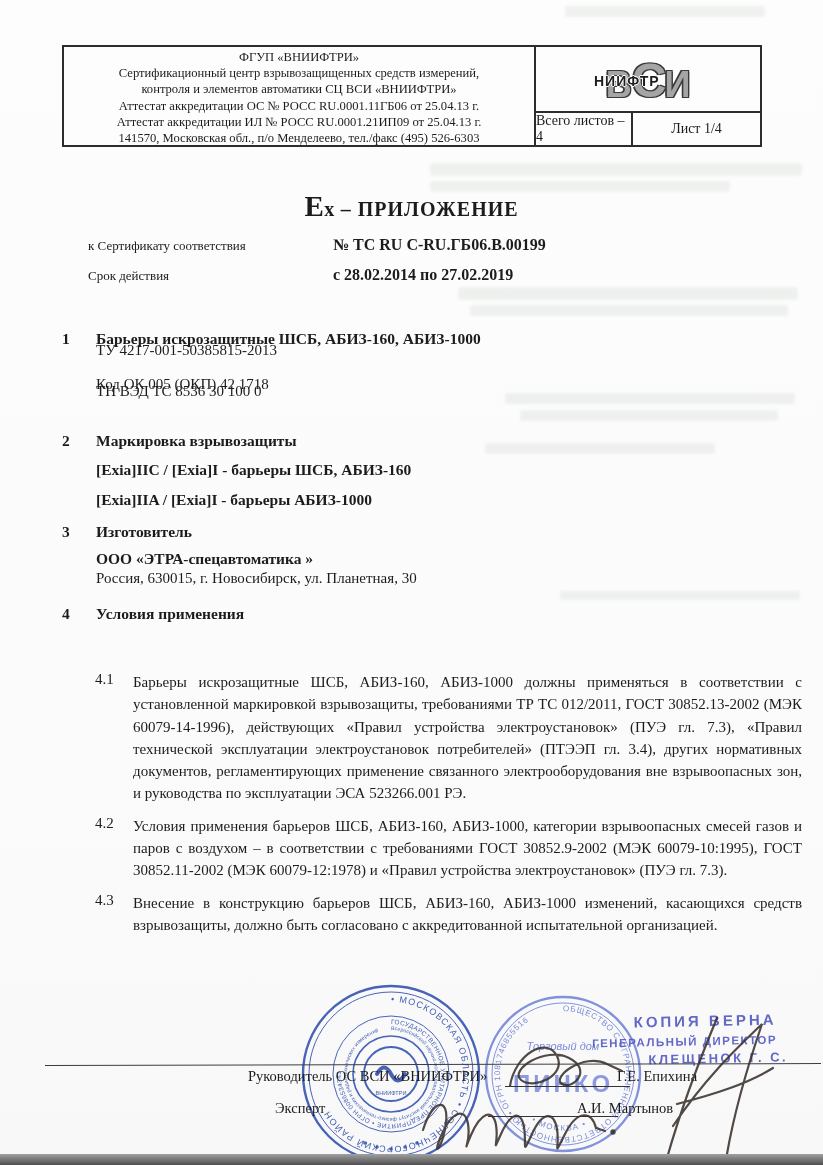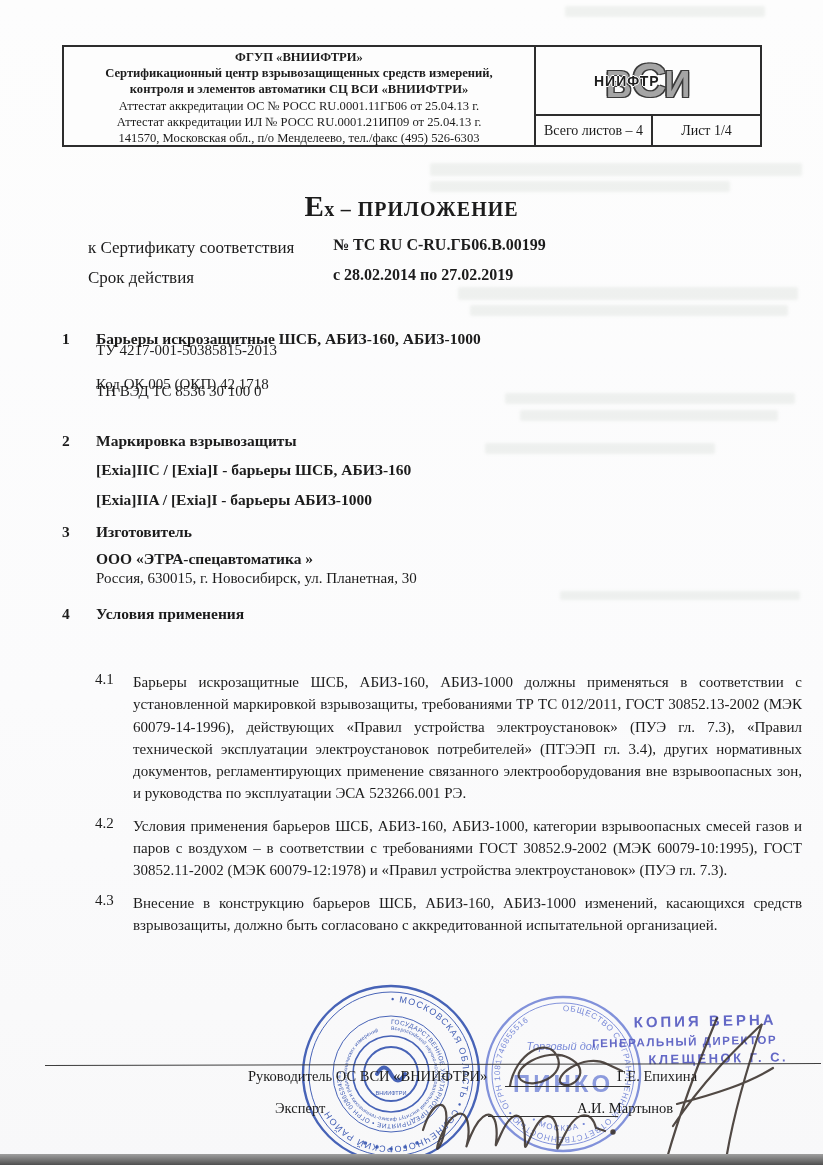--- a/index.html
+++ b/index.html
@@ -5,39 +5,39 @@
   html,body{margin:0;padding:0;}
   body{
     width:823px;height:1165px;position:relative;overflow:hidden;
     background:linear-gradient(180deg,#fdfdfd 0%,#fbfbfc 60%,#f8f8f9 100%);
     font-family:"Liberation Serif", serif;color:#1c1c1c;
   }
   .abs{position:absolute;}
   
   .header-box{left:62px;top:45px;width:700px;height:102px;border:2px solid #2d2d2d;display:flex;box-sizing:border-box;background:#fdfdfd;}
   .hcell-left{width:472px;border-right:2px solid #2d2d2d;text-align:center;font-size:12.6px;line-height:16.2px;padding-top:2px;box-sizing:border-box;}
-  .hcell-left .b{font-weight:bold;}
+  .hcell-left .b{font-weight:normal;}
   .hcell-right{flex:1;display:flex;flex-direction:column;}
   .logo-cell{height:69px;border-bottom:2px solid #2d2d2d;position:relative;box-sizing:border-box;}
   .logo-wrap{position:absolute;left:0;top:6px;width:100%;text-align:center;font-family:"Liberation Sans",sans-serif;font-weight:bold;color:#a5a5a5;
     text-shadow:-1.4px -1.4px 0 #3a3a3a,1.4px -1.4px 0 #3a3a3a,-1.4px 1.4px 0 #3a3a3a,1.4px 1.4px 0 #3a3a3a;}
   .logo-b{font-size:36px;}
   .logo-c{font-size:48px;letter-spacing:-2px;}
   .logo-i{font-size:36px;}
   .logo-overlay{position:absolute;left:58px;top:26px;font-family:"Liberation Sans",sans-serif;font-weight:bold;font-size:14px;letter-spacing:1px;color:#1e1e1e;
     text-shadow:-1px 0 0 #fff,1px 0 0 #fff,0 -1px 0 #fff,0 1px 0 #fff;}
   .sheet-row{flex:1;display:flex;font-size:14px;}
-  .sheet-left{width:117px;border-right:2px solid #2d2d2d;display:flex;align-items:center;justify-content:center;box-sizing:border-box;}
+  .sheet-left{width:97px;border-right:2px solid #2d2d2d;display:flex;align-items:center;justify-content:center;box-sizing:border-box;}
   .sheet-right{flex:1;display:flex;align-items:center;justify-content:center;}
   
   .doc-title{left:0;top:190px;width:100%;text-align:center;font-weight:bold;letter-spacing:.5px;}
   .doc-title .e{font-size:29px;}
   .doc-title .x{font-size:20px;}
   .doc-title .rest{font-size:20px;letter-spacing:1px;}
-  .cert-label{font-size:17px;}
+  .cert-label{font-size:13px;}
   .cert-value{font-size:16px;font-weight:bold;}
   
   .sec-num{font-size:15.5px;font-weight:bold;}
   .sec-title{font-size:15.5px;font-weight:bold;}
   .body-line{font-size:15px;}
   .bold-line{font-size:15.5px;font-weight:bold;}
   .para-wrap{left:95px;top:645px;width:707px;margin-top:26px;}
   .para{display:flex;margin-bottom:10px;}
   .para .pnum{width:38px;flex:none;font-size:15px;}
   .para .ptext{flex:1;font-size:15px;line-height:22.3px;text-align:justify;}

